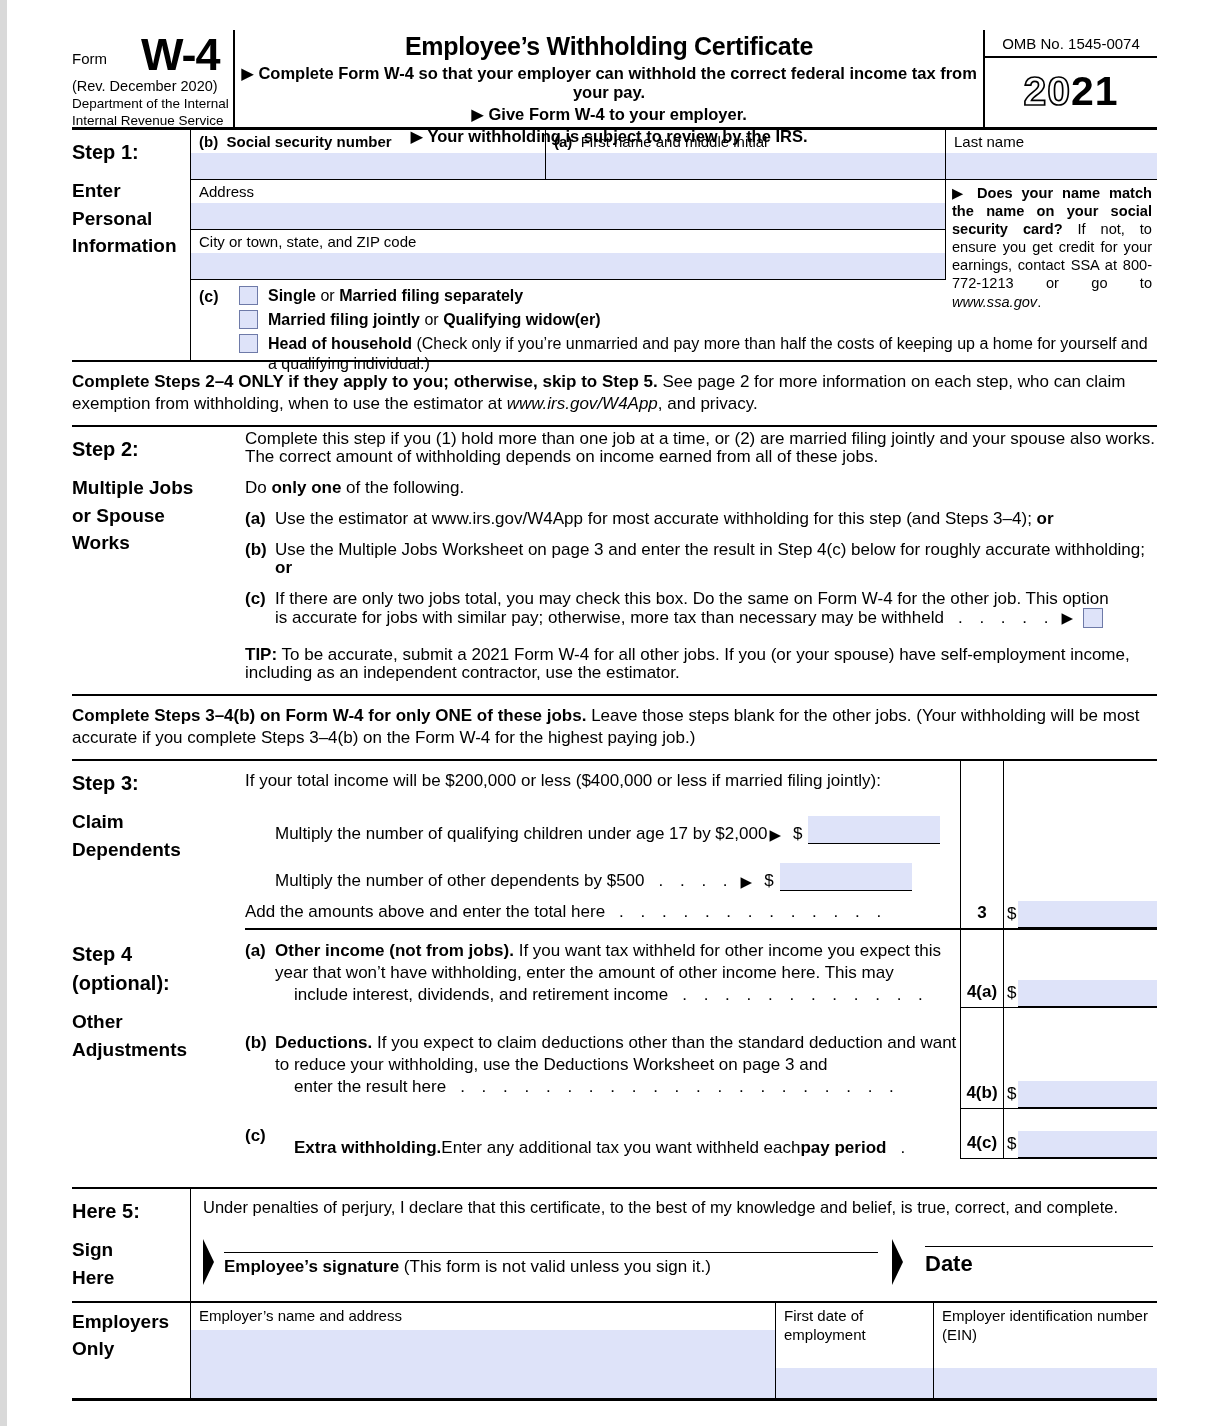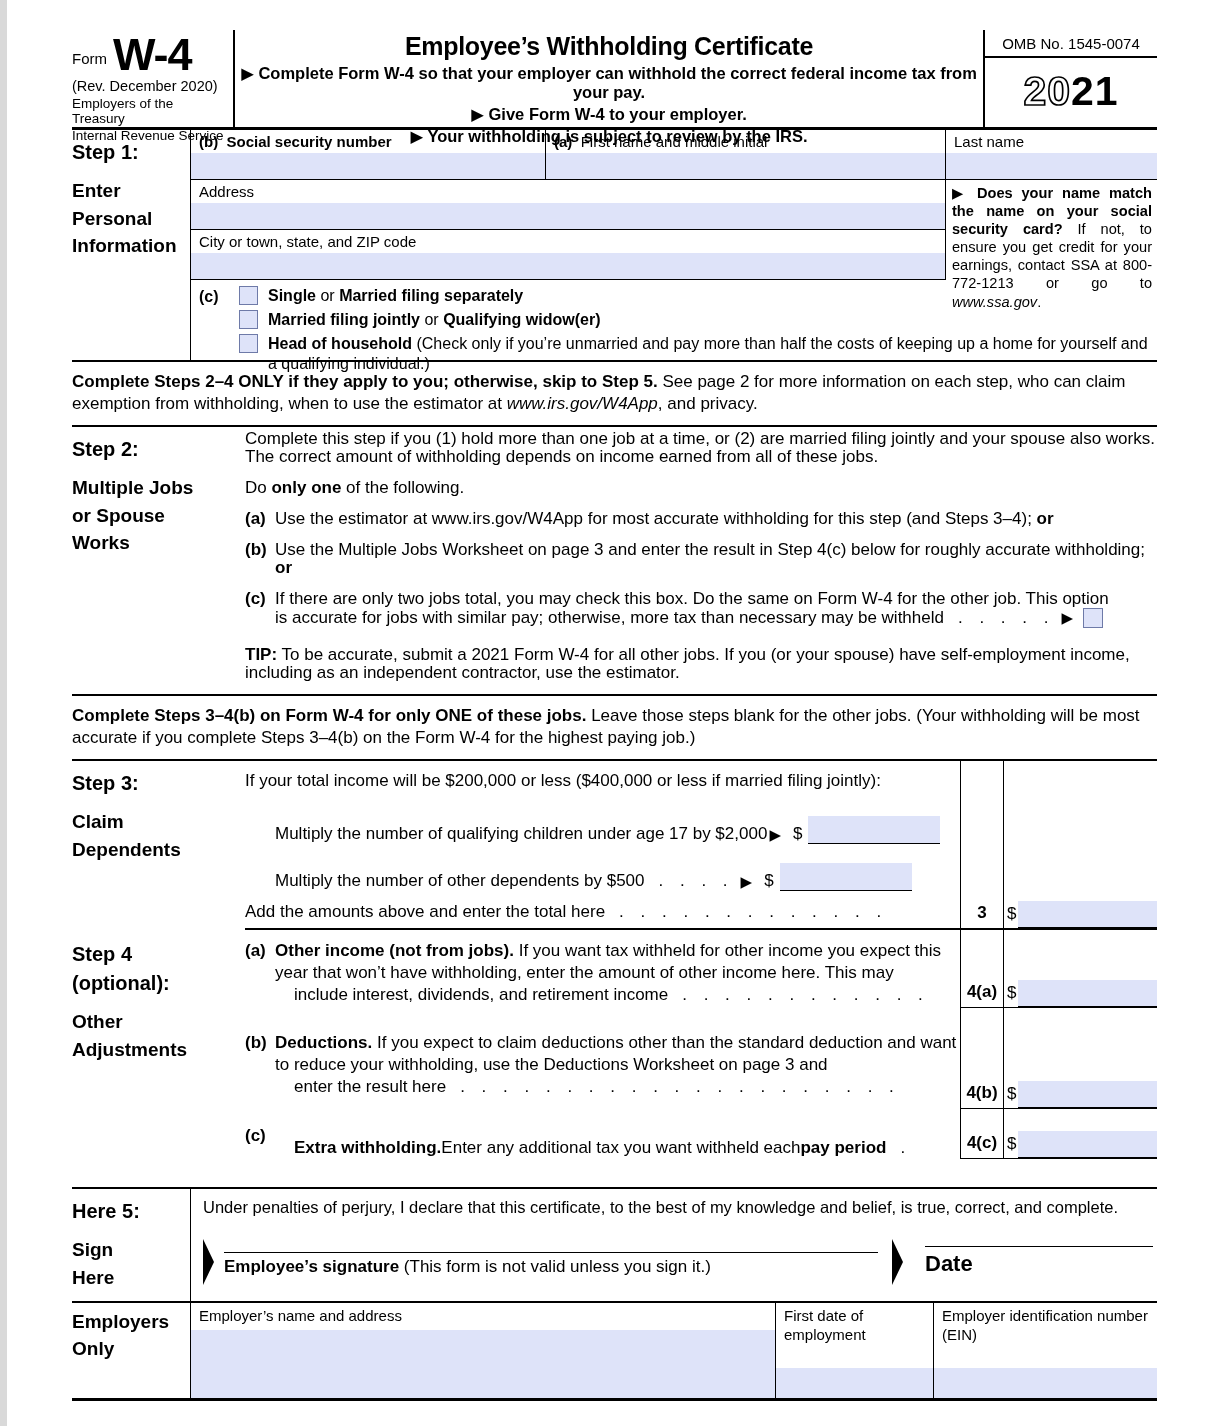--- a/index.html
+++ b/index.html
@@ -8,21 +8,21 @@
     width:1210px; height:1426px; position:relative;
     font-family:"Liberation Sans","DejaVu Sans",sans-serif;
     color:#000;
   }
   .edge { position:absolute; left:0; top:0; width:7px; height:1426px; background:#d9d9d9; }
   .content { position:absolute; left:72px; top:30px; width:1085px; }
 
   
   .hdr { display:flex; border-bottom:3px solid #000; height:100px; }
   .hdr-left { width:161px; padding:6px 4px 2px 0; }
-  .form-line { display:flex; align-items:flex-end; }
+  .form-line { display:flex; align-items:flex-end;gap:28px; }
   .form-word { font-size:15px; padding-bottom:7px; }
   .form-name { font-size:45px; font-weight:bold; letter-spacing:-1px; line-height:0.85; margin-left:6px; }
   .rev { font-size:14.5px; margin-top:4px; }
   .dept { font-size:13.5px; margin-top:2px; }
   .hdr-center { flex:1; border-left:2px solid #000; border-right:2px solid #000; text-align:center; padding:2px 6px; }
   .hdr-title { font-size:25px; font-weight:bold; letter-spacing:-0.3px; }
   .hdr-bullet { font-size:16.5px; font-weight:bold; margin-top:3px; }
   .hdr-right { width:172px; text-align:center; }
   .omb { font-size:15px; padding:5px 2px 4px; border-bottom:2px solid #000; }
   .year { font-size:41px; font-weight:bold; margin-top:10px; letter-spacing:1px; }
@@ -115,21 +115,21 @@
 <div class="edge"></div>
 <div class="content">
 
   <div class="hdr">
     <div class="hdr-left">
       <div class="form-line">
         <span class="form-word">Form</span>
         <span class="form-name">W-4</span>
       </div>
       <div class="rev">(Rev. December 2020)</div>
-      <div class="dept">Employers of the Treasury</div>
+      <div class="dept">Department of the Internal</div>
       <div class="dept">Internal Revenue Service</div>
     </div>
     <div class="hdr-center">
       <div class="hdr-title">Employee’s Withholding Certificate</div>
       <div class="hdr-bullet">▶ Complete Form W-4 so that your employer can withhold the correct federal income tax from your pay.</div>
       <div class="hdr-bullet">▶ Give Form W-4 to your employer.</div>
       <div class="hdr-bullet">▶ Your withholding is subject to review by the IRS.</div>
     </div>
     <div class="hdr-right">
       <div class="omb">OMB No. 1545-0074</div>

